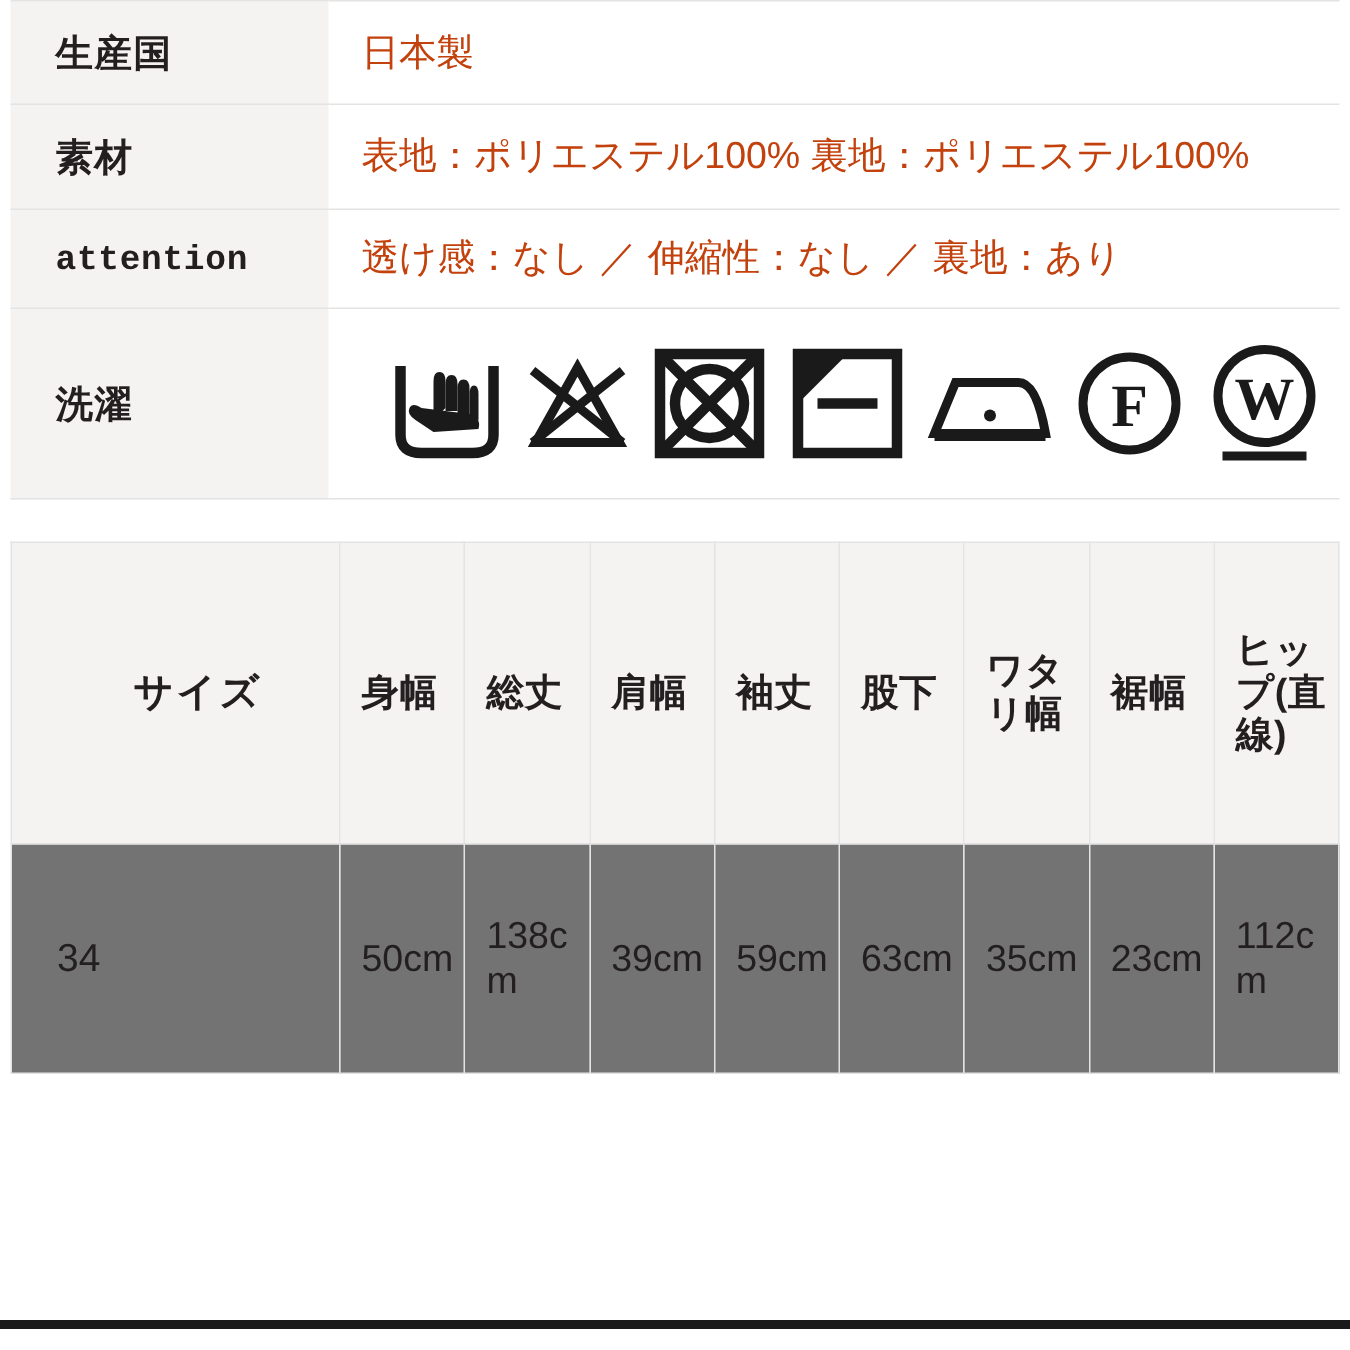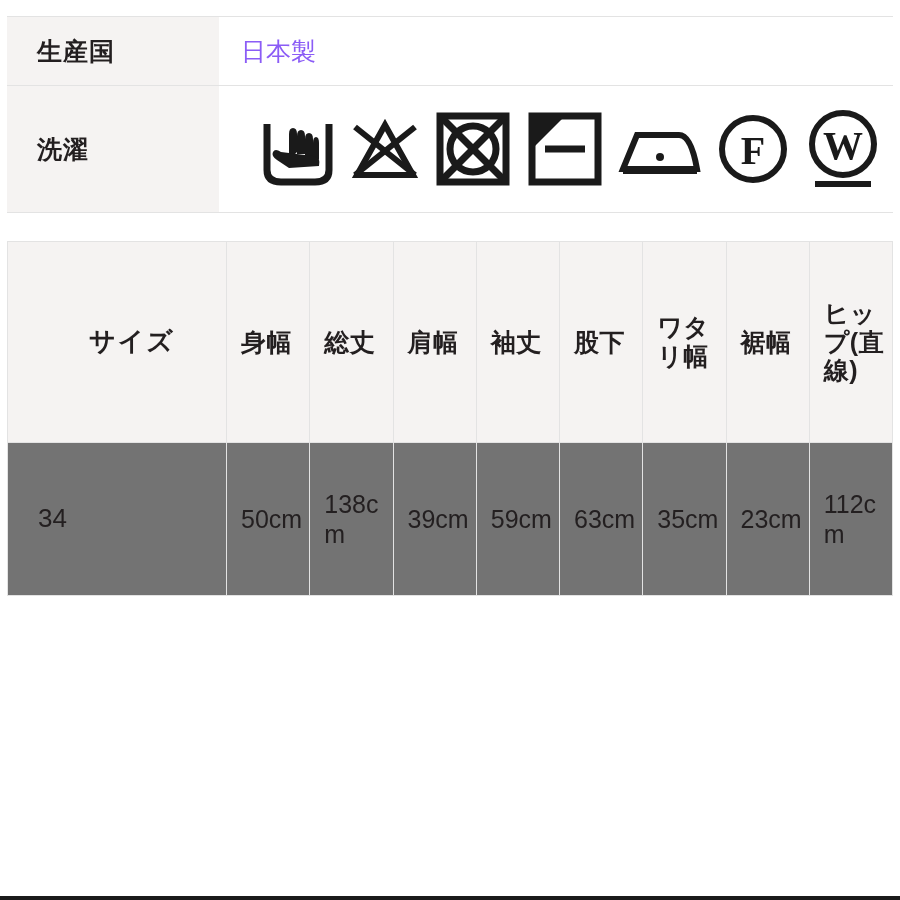--- a/index.html
+++ b/index.html
@@ -17,21 +17,21 @@
   .page {
     width: 900px;
     height: 900px;
     position: relative;
     background: #ffffff;
   }
 
   
   table.spec {
     width: 886px;
-    margin: 16px auto;
+    margin: 0 auto;
     border-collapse: collapse;
     table-layout: fixed;
   }
   table.spec tr { background: #ffffff; }
   table.spec th, table.spec td {
     border: 1px solid #e3e3e3;
     border-left: none;
     border-right: none;
     vertical-align: middle;
     padding: 0;
@@ -49,21 +49,21 @@
   table.spec th.mono {
     font-family: "Liberation Mono", monospace;
     font-weight: bold;
     font-size: 23px;
     letter-spacing: 0.02em;
   }
   table.spec td {
     padding: 14px 18px 14px 22px;
     font-size: 25px;
     line-height: 1.48;
-    color: #8b5cf6;
+    color: #c2410c;
     word-break: break-all;
   }
   tr.row-country td, tr.row-country th { height: 40px; }
   tr.row-material td { padding-top: 16px; padding-bottom: 16px; }
   tr.row-wash td { padding: 10px 12px 10px 18px; }
 
   
   .symbols {
     display: flex;
     align-items: center;
@@ -130,20 +130,28 @@
 </head>
 <body>
 
 <div class="page">
 
   <table class="spec">
     <tbody>
       <tr class="row-country">
         <th>生産国</th>
         <td>日本製</td>
+      </tr>
+      <tr class="row-material">
+        <th>素材</th>
+        <td>表地：ポリエステル100%  裏地：ポリエステル100%</td>
+      </tr>
+      <tr>
+        <th class="mono">attention</th>
+        <td>透け感：なし ／ 伸縮性：なし ／ 裏地：あり</td>
       </tr>
       <tr class="row-wash">
         <th>洗濯</th>
         <td>
           <div class="symbols">
 
             <svg class="sym" width="78" height="82" viewBox="0 0 78 82">
               <path d="M8 16 L8 62 Q8 74 22 74 L56 74 Q70 74 70 62 L70 16" fill="none" stroke="#1a1a1a" stroke-width="7"></path>
               <g fill="#1a1a1a">
                 <path d="M30 52 L30 26 Q30 20 34 20 Q38 20 38 26 L38 44 Z"></path>

